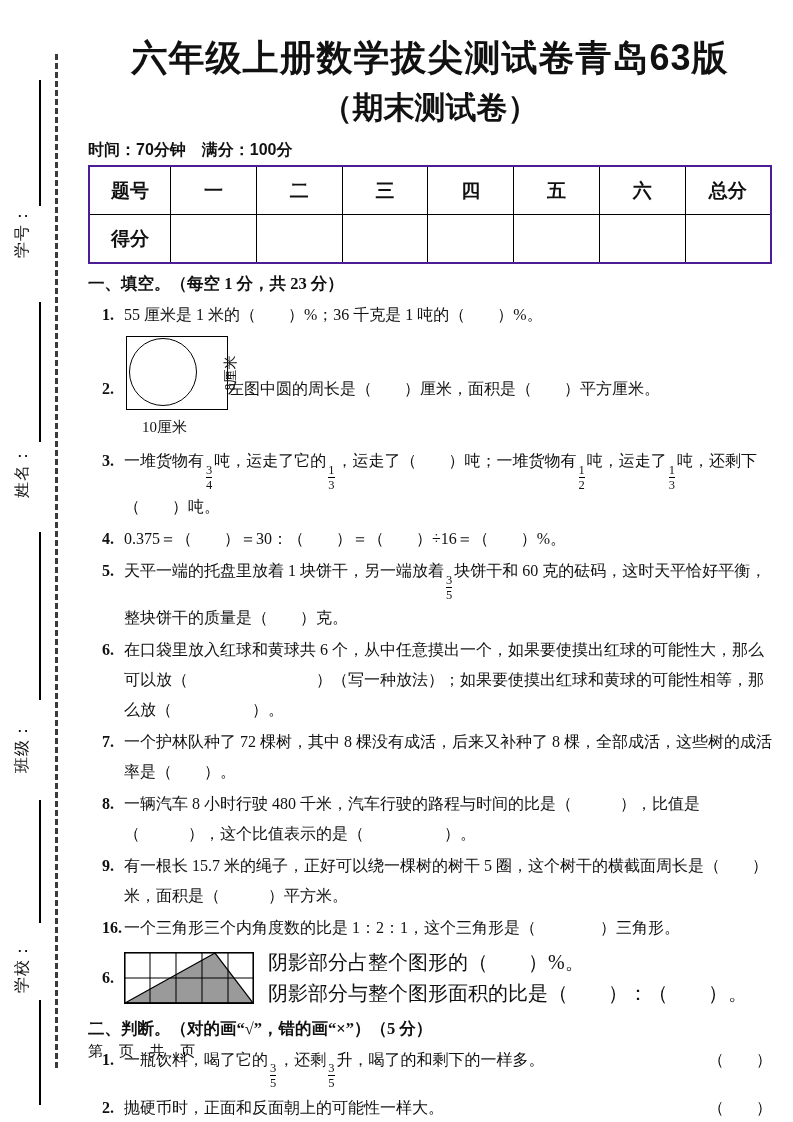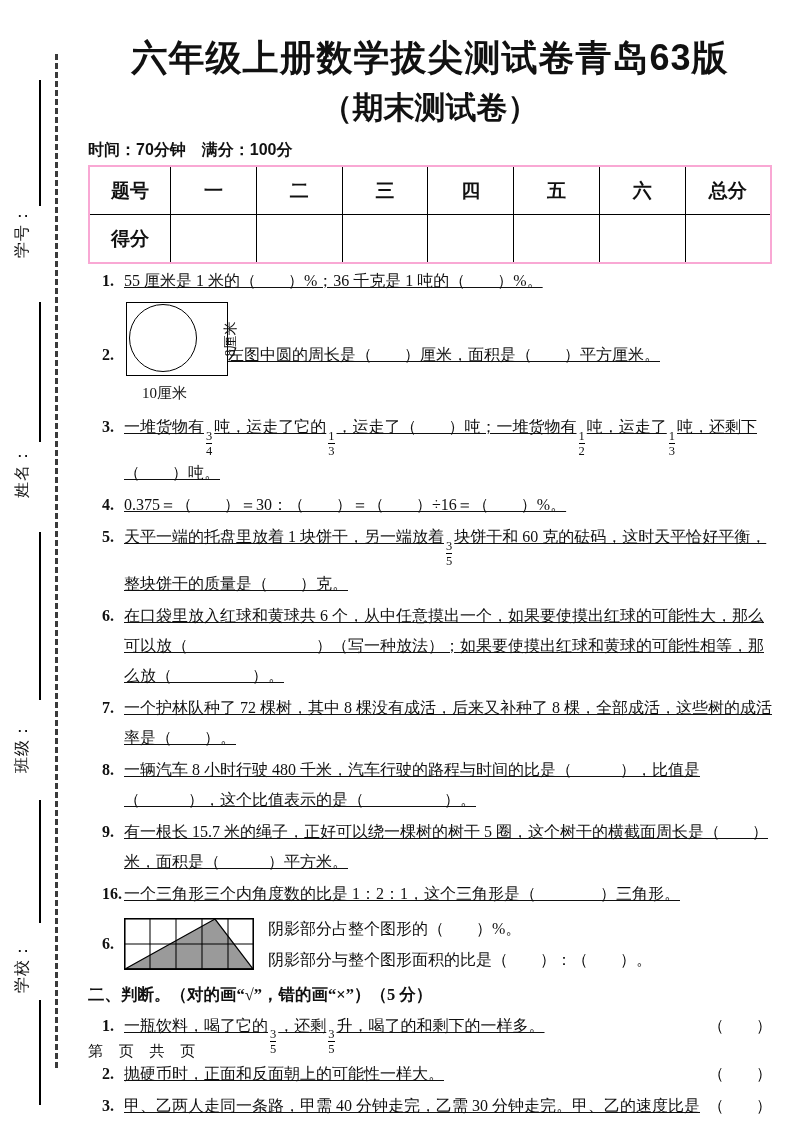--- a/index.html
+++ b/index.html
@@ -31,33 +31,33 @@
     font-family:Liberation Sans, sans-serif;
     font-weight:bold;font-size:31px;line-height:40px;text-align:center;
     margin:8px 0 12px;
   }
   .meta{
     font-family:"Liberation Sans","DejaVu Sans",sans-serif;
     font-weight:bold;font-size:16px;text-align:left;margin:0 2px 4px 0;
   }
   table.score{
     width:100%;border-collapse:collapse;table-layout:fixed;
-    border:2px solid #f9a8d4;
+    border:2px solid #4c1d95;
   }
   table.score td{
     border:1.5px solid #000;height:45px;text-align:center;vertical-align:middle;
     font-size:19px;font-weight:bold;
   }
   table.score td.first{width:78px;}
 
   .sec-heading{font-weight:bold;font-size:16.5px;line-height:24px;margin:8px 0 4px;}
 
   .q{display:flex;align-items:flex-start;margin:2px 0;font-size:16px;line-height:30px;}
   .qnum{flex:0 0 36px;box-sizing:border-box;padding-left:14px;font-weight:bold;white-space:nowrap;}
-  .qtext{flex:1;text-decoration:underline;}
+  .qtext{flex:1;}
   .ans{margin-left:auto;padding-left:6px;white-space:nowrap;}
 
   
   .frac{display:inline-flex;flex-direction:column;text-align:center;
     vertical-align:-0.6em;font-size:12.5px;line-height:1.15;margin:0 2px;}
   .frac .den{border-top:1.2px solid #000;}
 
   
   .q2{align-items:center;margin:6px 0 4px;}
   .fig2-wrap{flex:0 0 auto;margin-left:2px;}
@@ -66,21 +66,21 @@
     border:1.3px solid #000;border-radius:50%;}
   .fig-hlabel{position:absolute;right:-21px;top:50%;
     transform:translateY(-50%) rotate(-90deg);font-size:14px;white-space:nowrap;}
   .fig-wlabel{font-size:15px;margin:2px 0 0 16px;}
   .q2 .qtext{flex:1;}
 
   
   .q11{align-items:center;margin:4px 0 6px;}
   .q11 .figsvg{flex:0 0 auto;display:block;}
   .q11-lines{margin-left:14px;}
-  .q11-lines div{line-height:31px;font-size:16px;}
+  .q11-lines div{line-height:31px;font-size:20px;}
 
   .footer{
     position:absolute;left:88px;width:684px;top:1042px;text-align:left;
     font-size:15px;letter-spacing:6px;
   }
 </style>
 </head>
 <body>
 
 <div class="page">
@@ -122,20 +122,21 @@
         <td></td>
         <td></td>
         <td></td>
         <td></td>
         <td></td>
         <td></td>
       </tr>
     </tbody>
       </table>
 
+    <div class="sec-heading">一、填空。（每空 1 分，共 23 分）</div>
 
     <div class="q">
       <span class="qnum">1.</span>
       <span class="qtext">55 厘米是 1 米的（　　）%；36 千克是 1 吨的（　　）%。</span>
     </div>
 
     <div class="q q2">
       <span class="qnum">2.</span>
       <div class="fig2-wrap">
         <div class="fig-rect">

